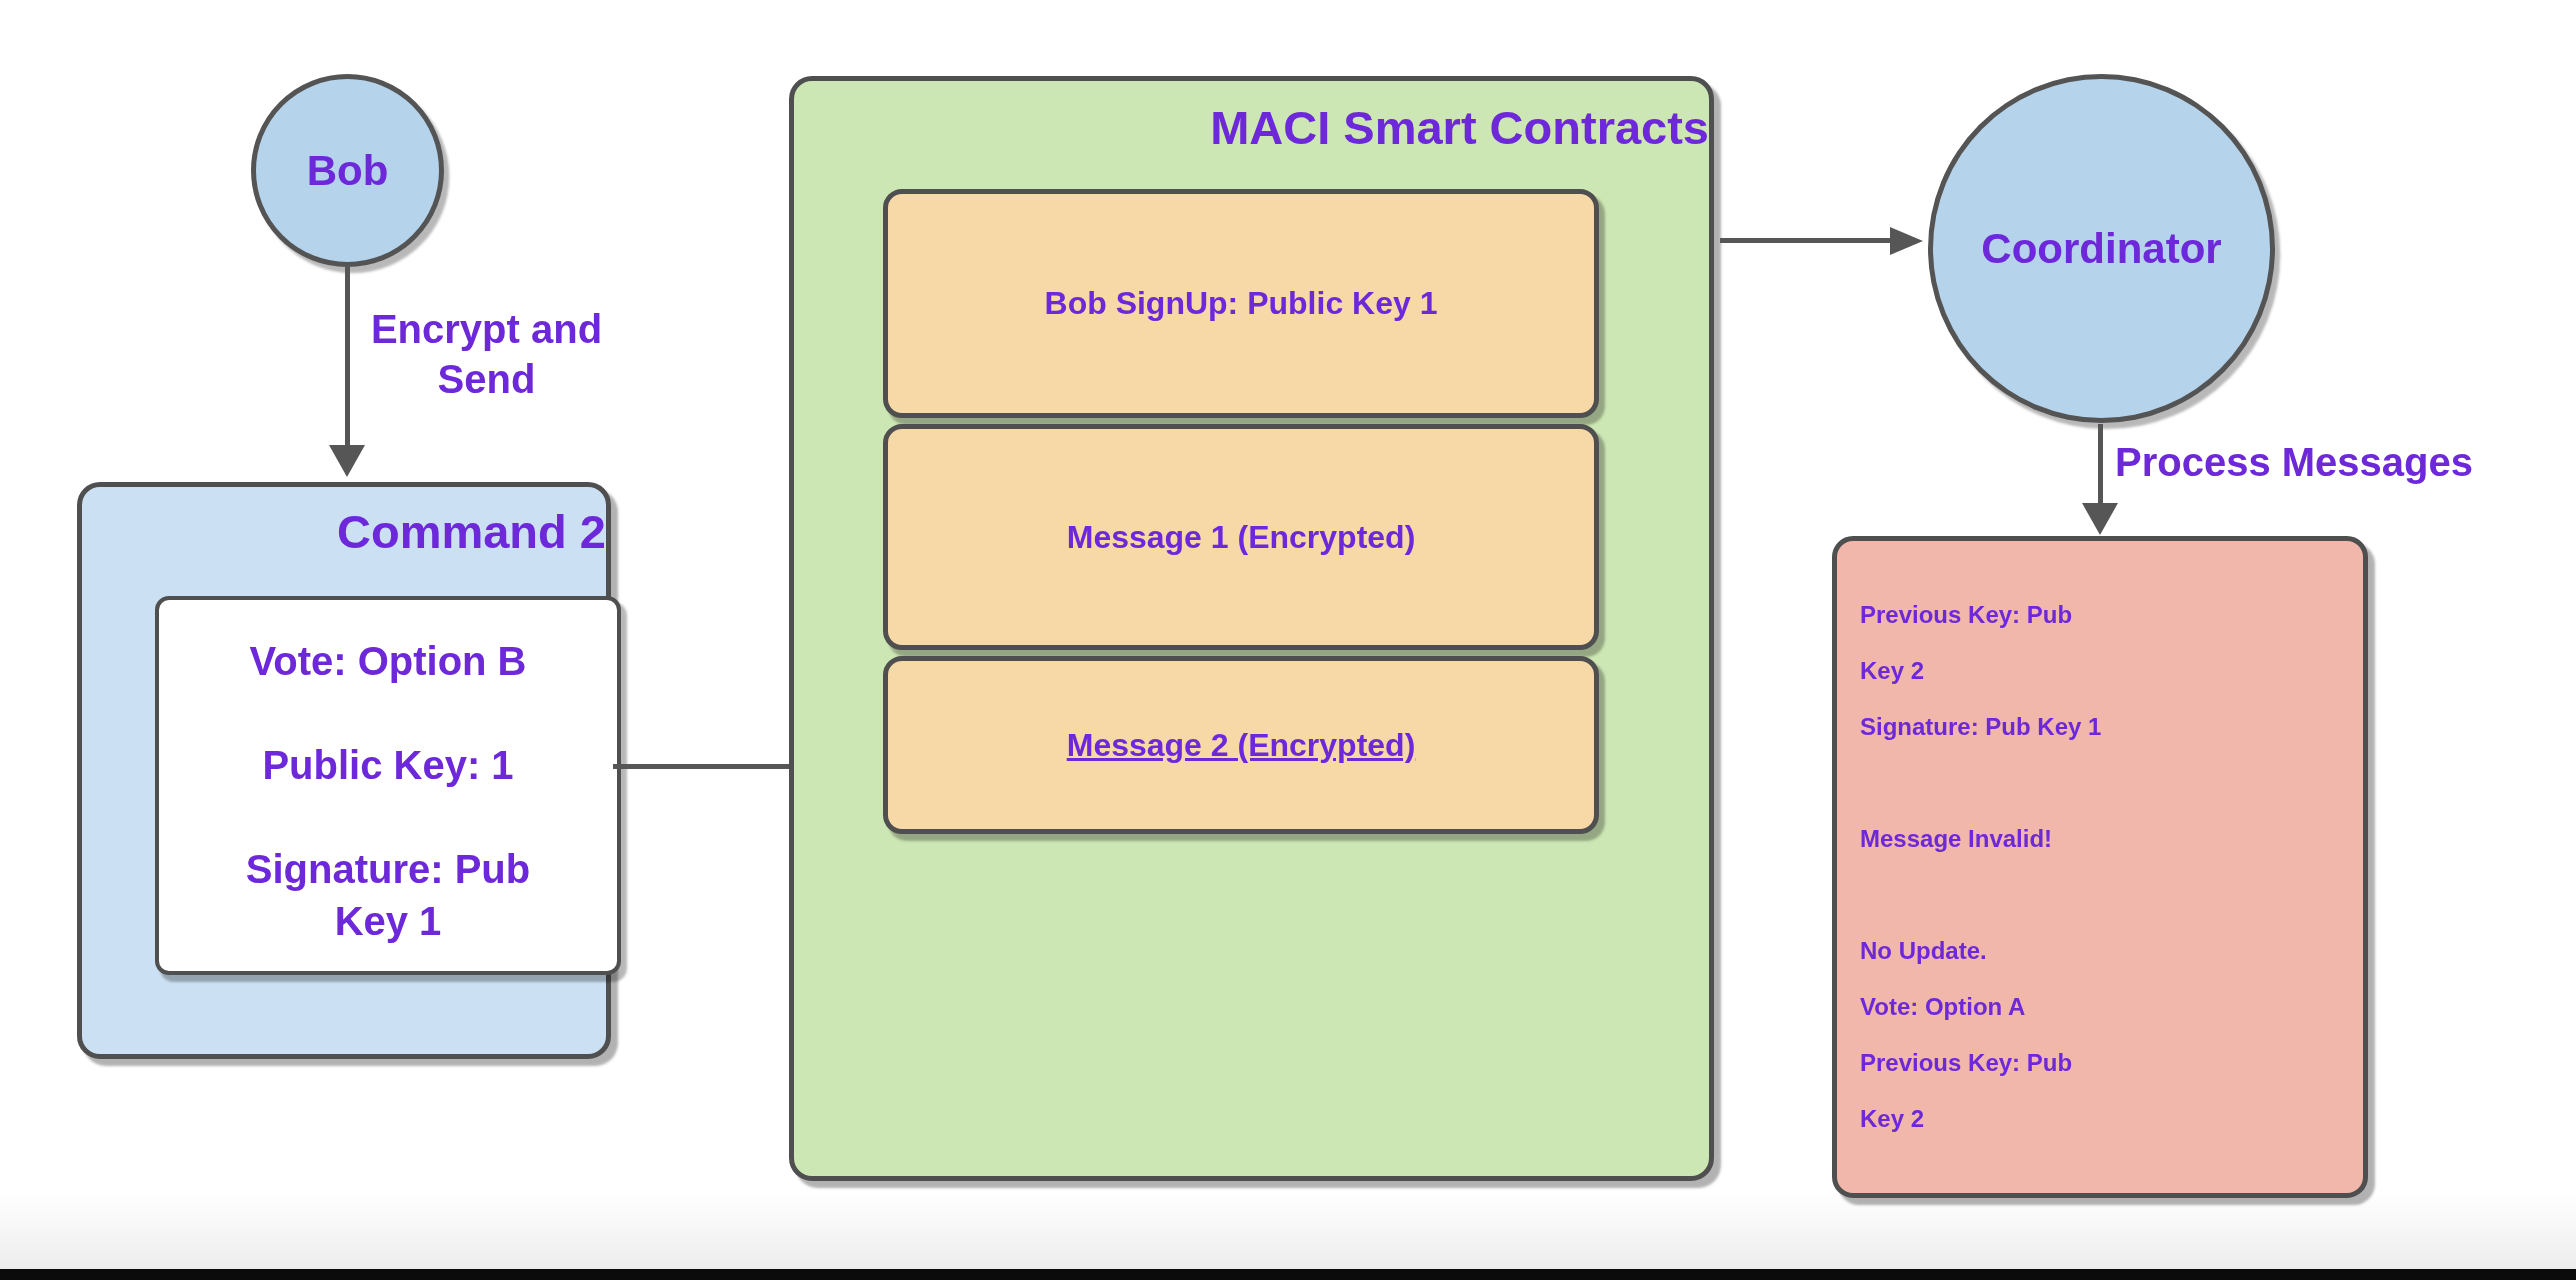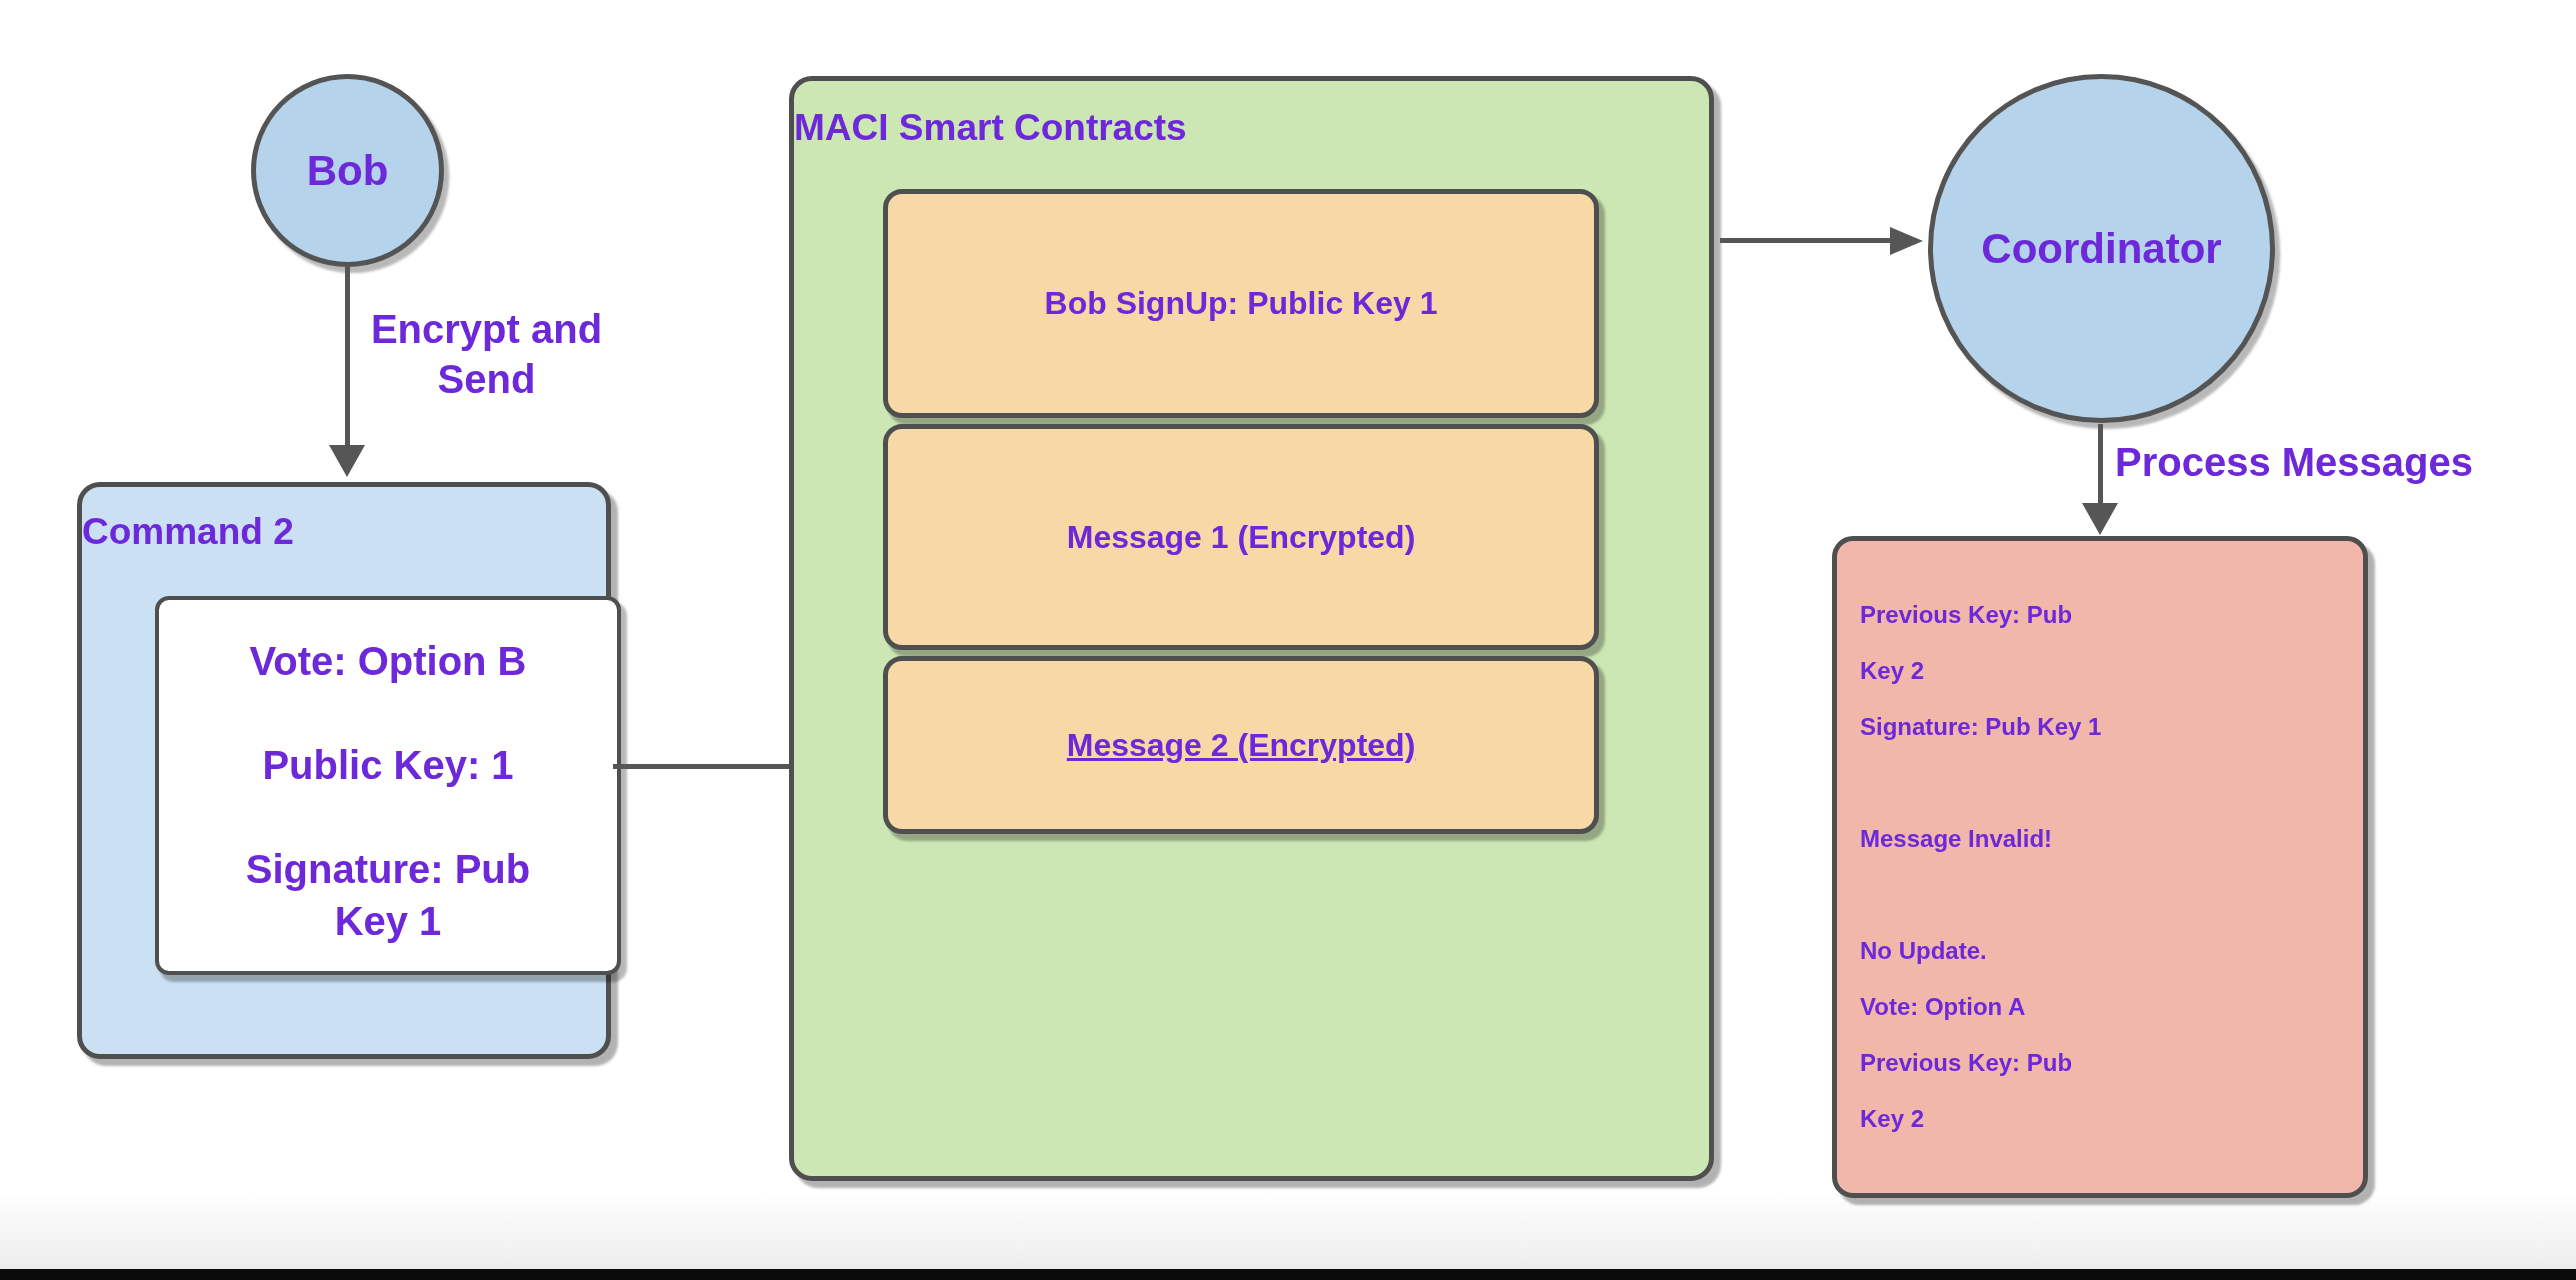--- a/index.html
+++ b/index.html
@@ -35,21 +35,21 @@
   }
   .node-blue { background: #b5d3ea; }
 
   .rbox {
     position: absolute;
     border: 5.3px solid #4f4f4f;
     box-sizing: border-box;
     box-shadow: 6.1px 7px 2.6px rgba(0,0,0,0.30);
   }
 
-  .box-title { text-align: left; font-size: 37px; line-height: 47px; }
+  .box-title { text-align: right; font-size: 47px; line-height: 47px; }
 
   
   .command2-box { left: 77px; top: 482px; width: 534px; height: 577px; background: #cbe1f3; border-radius: 23px; }
   .command2-box .box-title { margin-top: 21px; }
   .payload-box {
     position: absolute; left: 73px; top: 109px; width: 466px; height: 379px;
     background: #ffffff; border: 4.4px solid #4f4f4f; border-radius: 14px;
     box-sizing: border-box;
     box-shadow: 5.3px 6.1px 2.6px rgba(0,0,0,0.28);
     padding-top: 35px;

